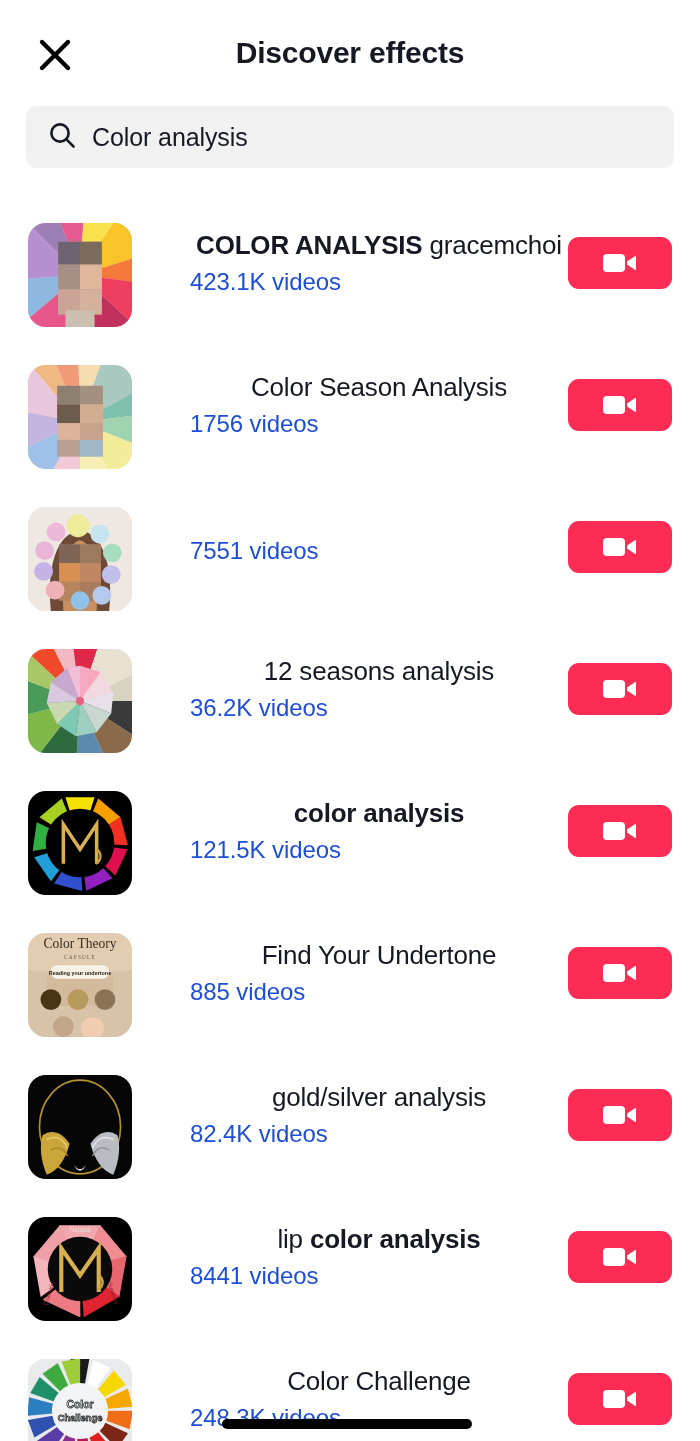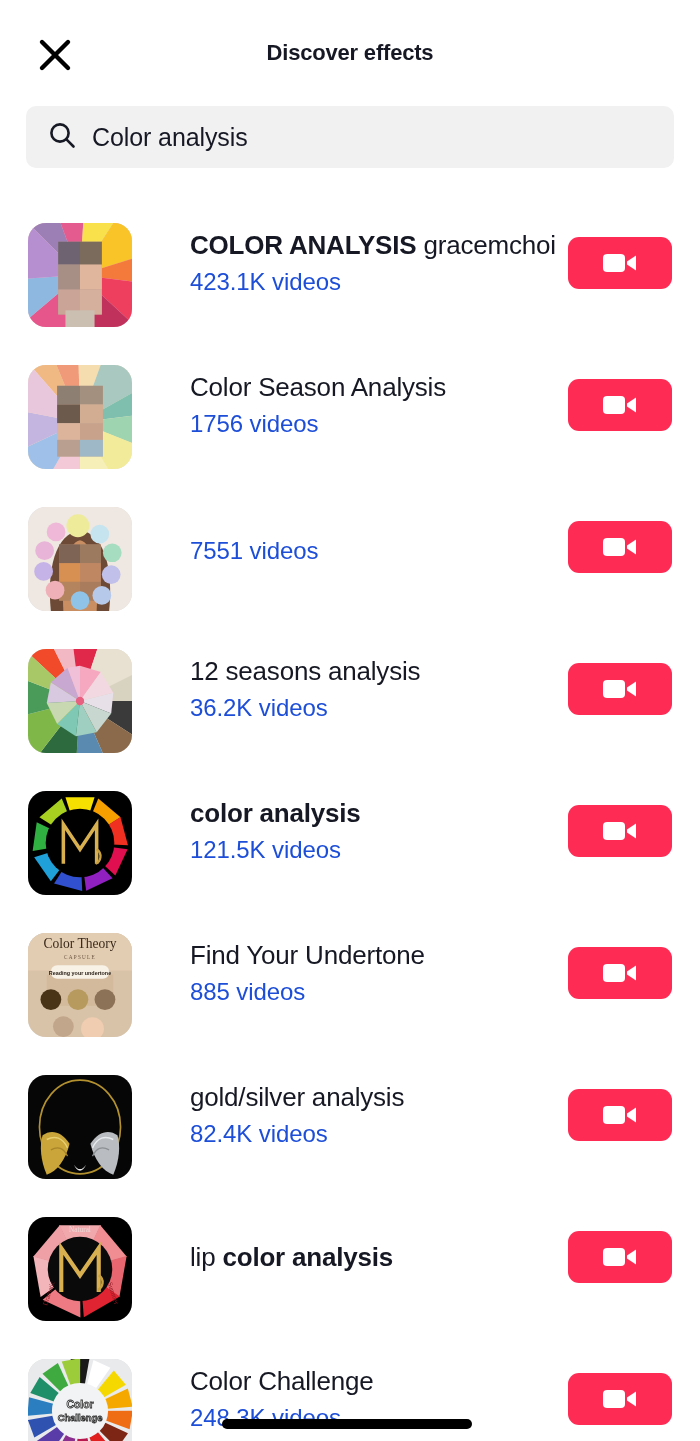--- a/index.html
+++ b/index.html
@@ -22,21 +22,21 @@
     position: absolute;
     left: 30px; top: 32px;
     width: 50px; height: 46px;
     display: flex; align-items: center; justify-content: center;
     cursor: pointer;
   }
   .close-btn svg { display: block; }
   .header-title {
     width: 100%;
     text-align: center;
-    font-size: 22px;
+    font-size: 30px;
     font-weight: bold;
     color: #161823;
     letter-spacing: -0.2px;
   }
 
   
   .search-wrap { padding: 0 26px; }
   .search-bar {
     height: 62px;
     background: #f1f1f2;
@@ -76,20 +76,21 @@
     flex: 1 1 auto;
     margin-left: 58px;
     min-width: 0;
   }
   .row-title {
     font-size: 26px;
     color: #161823;
     line-height: 1.18;
     letter-spacing: -0.2px;
     white-space: nowrap;
+    text-align: center;
   }
   .row-title .b { font-weight: bold; }
   .row-sub {
     margin-top: 7px;
     font-size: 24px;
     color: #1d4ed8;
     line-height: 1.15;
     letter-spacing: -0.1px;
     white-space: nowrap;
   }
@@ -454,20 +455,21 @@
             <path d="M32 72 L32 30 L50 56 L68 30 L68 72"></path>
           </g>
           <path d="M68 56 c6 4 4 12 -1 14" fill="none" stroke="#c9a040" stroke-width="2.4"></path>
           <text x="50" y="14" font-family="'Liberation Serif',serif" font-size="7" fill="#f0d8d8" text-anchor="middle">Natural</text>
           <text x="22" y="74" font-family="'Liberation Serif',serif" font-size="6.5" fill="#8b1a24" text-anchor="middle" transform="rotate(-72 22 74)">Dramatic</text>
           <text x="80" y="74" font-family="'Liberation Serif',serif" font-size="6.5" fill="#8b1a24" text-anchor="middle" transform="rotate(72 80 74)">Summer</text>
         </svg>
       </div>
       <div class="row-text">
         <div class="row-title"><span>lip </span><span class="b">color analysis</span></div>
+        <div class="row-sub">8441 videos</div>
       </div>
       <div class="cam-btn">
         <span>
           <svg width="36" height="26" viewBox="0 0 36 26" aria-hidden="true">
             <rect x="1" y="4" width="22" height="18" rx="4" fill="#fff"></rect>
             <path d="M25 11.5 L34 5.5 L34 20.5 L25 14.5 Z" fill="#fff"></path>
           </svg>
         </span>
       </div>
     </div>

